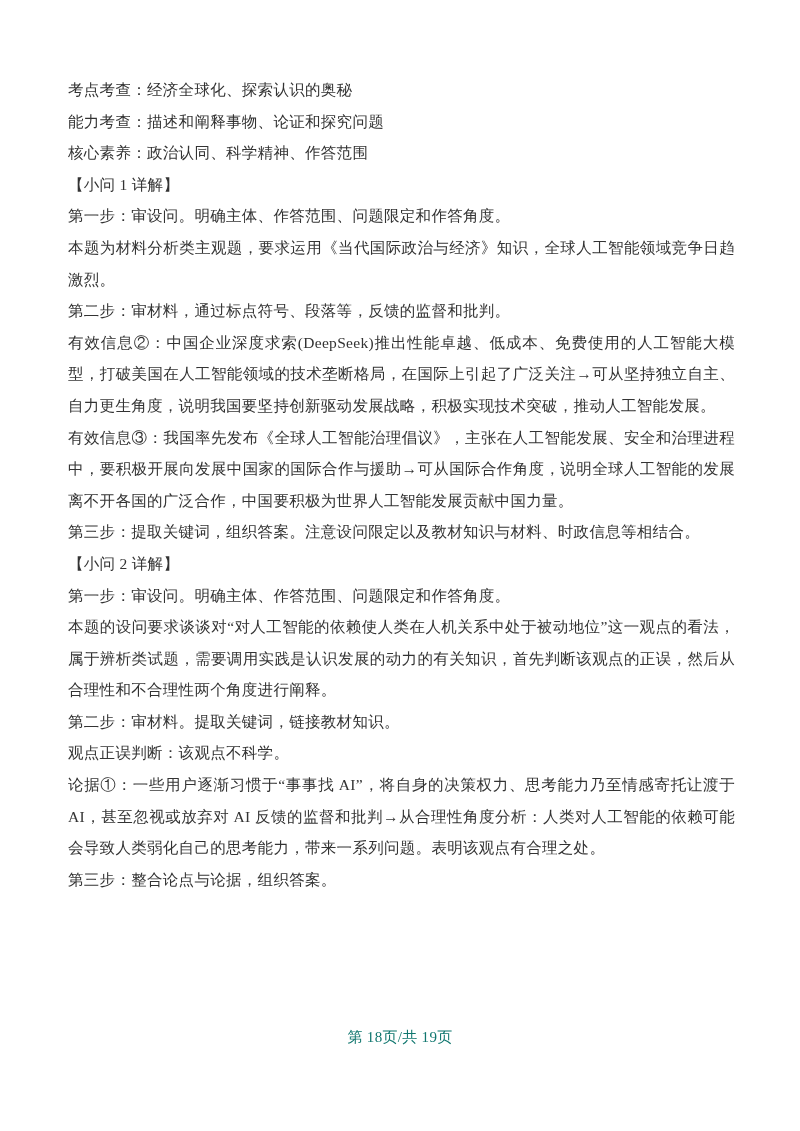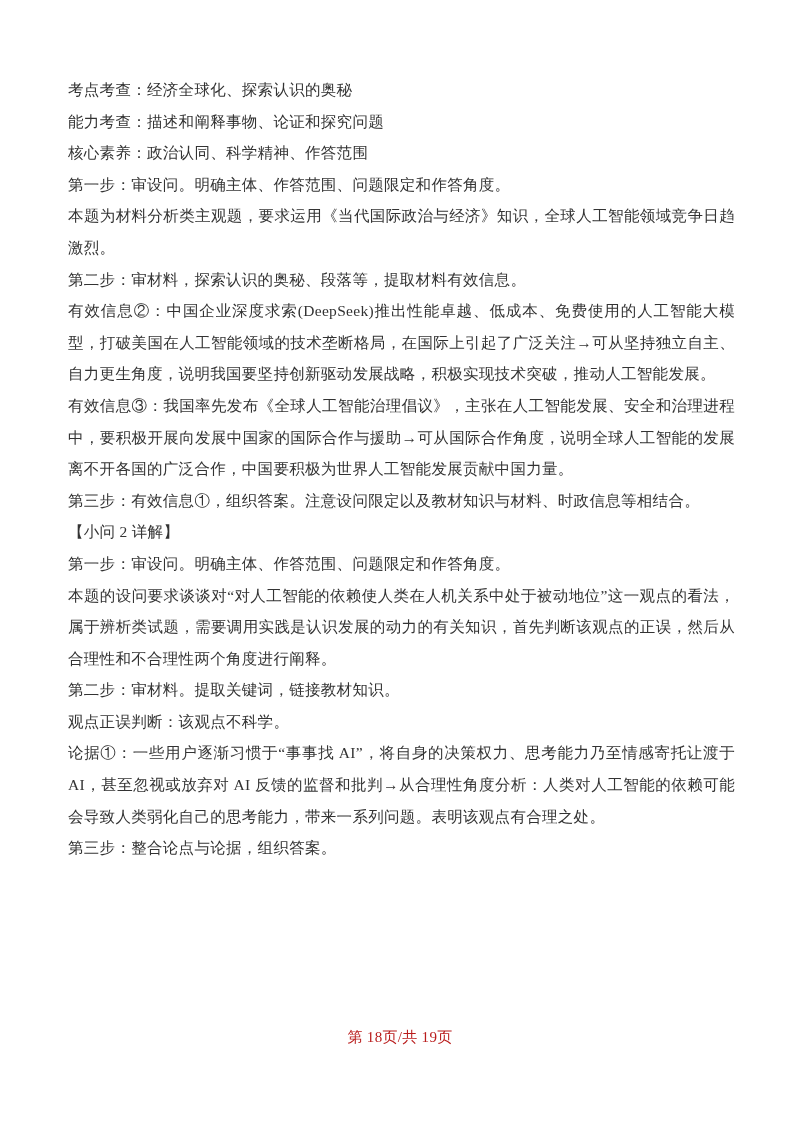--- a/index.html
+++ b/index.html
@@ -36,37 +36,38 @@
   }
   .footer {
     position: absolute;
     top: 1026px;
     left: 0;
     right: 0;
     text-align: center;
     font-size: 15px;
     line-height: 22px;
     letter-spacing: 0.3px;
-    color: #b91c1c;
+    color: #0f766e;
   }
 </style>
 </head>
 <body>
 
 <div class="page">
   <div class="content">
     <p>考点考查：经济全球化、探索认识的奥秘</p>
     <p>能力考查：描述和阐释事物、论证和探究问题</p>
     <p>核心素养：政治认同、科学精神、作答范围</p>
+    <p class="heading">【小问 1 详解】</p>
     <p>第一步：审设问。明确主体、作答范围、问题限定和作答角度。</p>
     <p>本题为材料分析类主观题，要求运用《当代国际政治与经济》知识，全球人工智能领域竞争日趋激烈。</p>
-    <p>第二步：审材料，探索认识的奥秘、段落等，提取材料有效信息。</p>
+    <p>第二步：审材料，通过标点符号、段落等，反馈的监督和批判。</p>
     <p>有效信息②：中国企业深度求索(DeepSeek)推出性能卓越、低成本、免费使用的人工智能大模型，打破美国在人工智能领域的技术垄断格局，在国际上引起了广泛关注→可从坚持独立自主、自力更生角度，说明我国要坚持创新驱动发展战略，积极实现技术突破，推动人工智能发展。</p>
     <p>有效信息③：我国率先发布《全球人工智能治理倡议》，主张在人工智能发展、安全和治理进程中，要积极开展向发展中国家的国际合作与援助→可从国际合作角度，说明全球人工智能的发展离不开各国的广泛合作，中国要积极为世界人工智能发展贡献中国力量。</p>
-    <p>第三步：有效信息①，组织答案。注意设问限定以及教材知识与材料、时政信息等相结合。</p>
+    <p>第三步：提取关键词，组织答案。注意设问限定以及教材知识与材料、时政信息等相结合。</p>
     <p class="heading">【小问 2 详解】</p>
     <p>第一步：审设问。明确主体、作答范围、问题限定和作答角度。</p>
     <p>本题的设问要求谈谈对“对人工智能的依赖使人类在人机关系中处于被动地位”这一观点的看法，属于辨析类试题，需要调用实践是认识发展的动力的有关知识，首先判断该观点的正误，然后从合理性和不合理性两个角度进行阐释。</p>
     <p>第二步：审材料。提取关键词，链接教材知识。</p>
     <p>观点正误判断：该观点不科学。</p>
     <p>论据①：一些用户逐渐习惯于“事事找 AI”，将自身的决策权力、思考能力乃至情感寄托让渡于 AI，甚至忽视或放弃对 AI 反馈的监督和批判→从合理性角度分析：人类对人工智能的依赖可能会导致人类弱化自己的思考能力，带来一系列问题。表明该观点有合理之处。</p>
     <p>第三步：整合论点与论据，组织答案。</p>
   </div>
   <div class="footer">第 18页/共 19页</div>
 </div>

